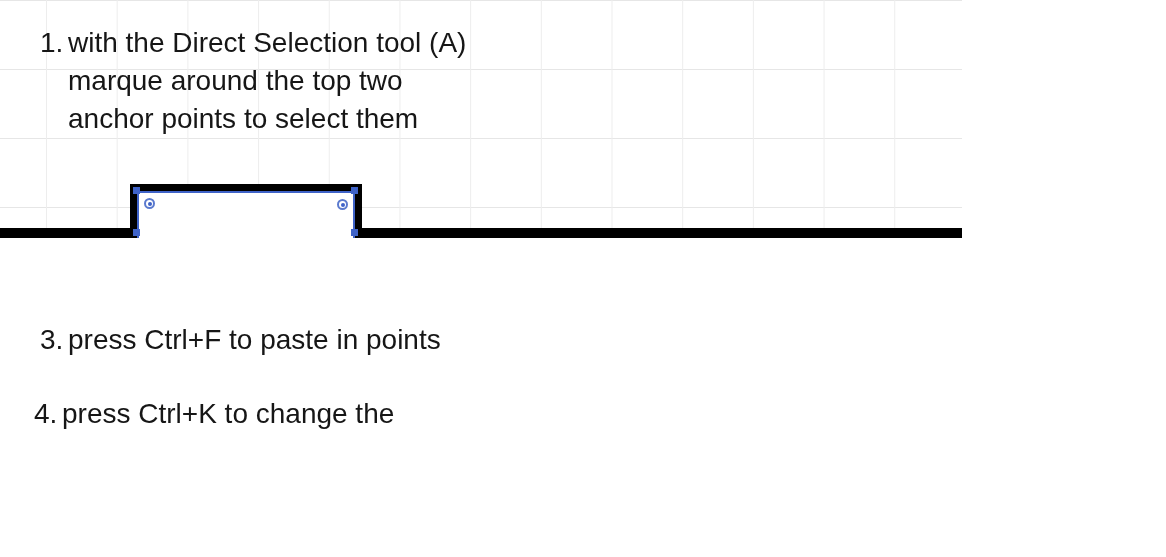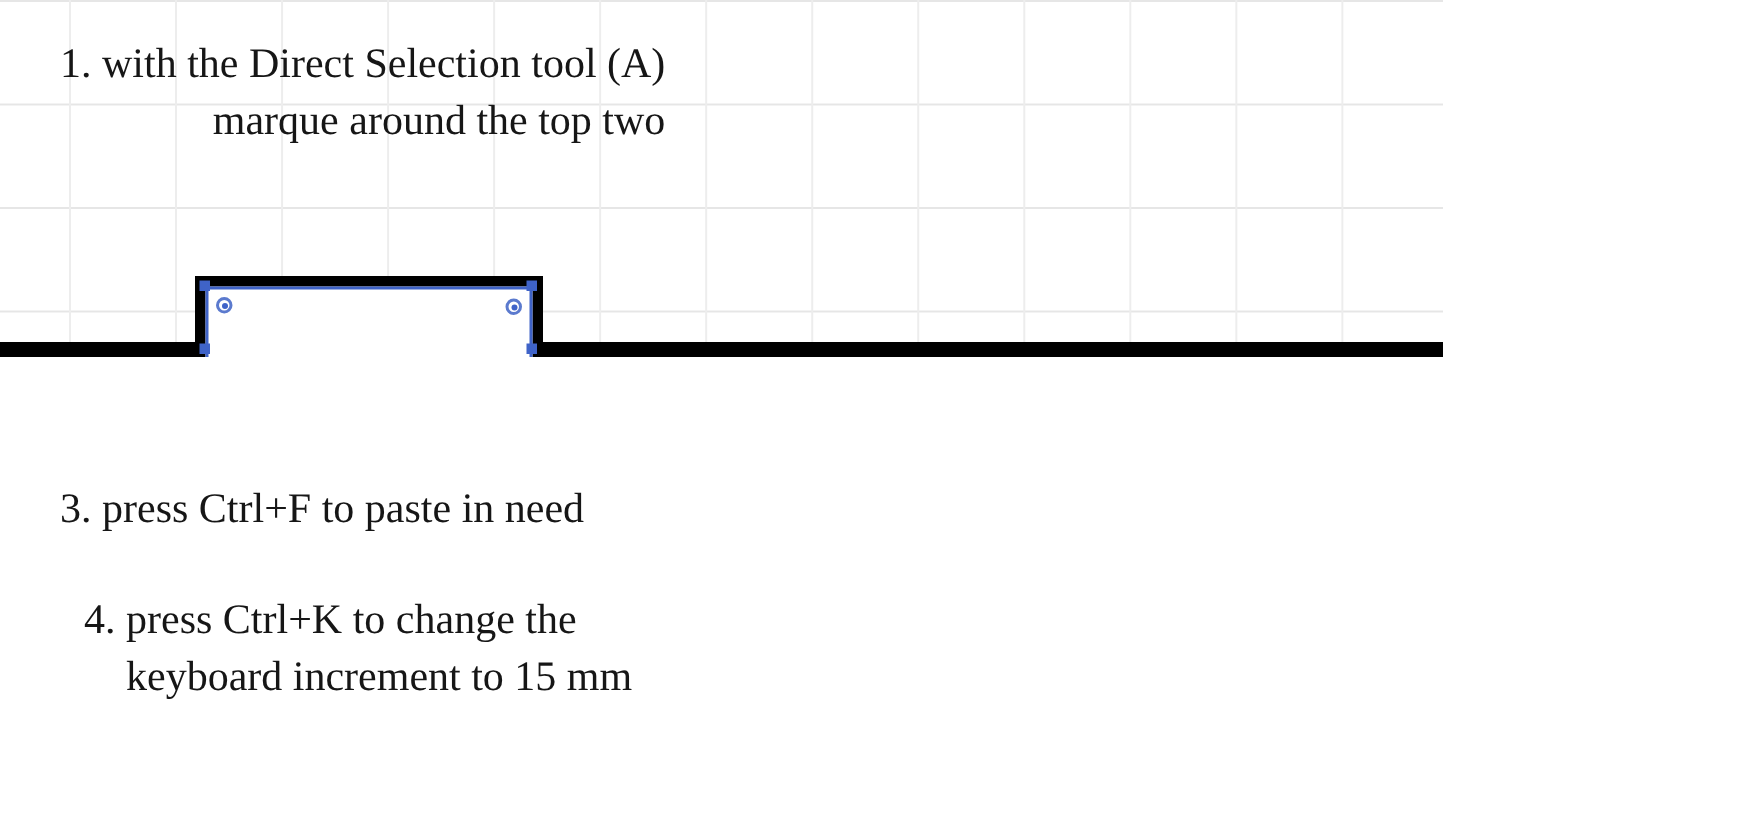--- a/index.html
+++ b/index.html
@@ -9,46 +9,46 @@
     --text: #161616;
     --background: #ffffff;
   }
   * { margin:0; padding:0; box-sizing:border-box; }
   html, body { background:#fff; }
   .stage {
     position:relative;
     width:962px; height:557px;
     background:var(--background,#fff);
     overflow:hidden;
-    font-family:Liberation Serif, serif;
+    font-family:Liberation Sans, sans-serif;
   }
   
   .grid {
     position:absolute; left:0; top:0;
     width:1166px; height:229px;
     background-image:
       linear-gradient(to right,  #ededed 1px, transparent 1px),
       linear-gradient(to bottom, #e6e6e6 1px, transparent 1px);
     background-size: 70.7px 70.7px, 69px 69px;
     background-position: 46px 0, 0 0;
   }
   
   .step {
     position:absolute;
     font-size:28px;
     line-height:38px;
     color:var(--text,#161616);
     white-space:nowrap;
   }
   .step .num { display:inline-block; width:28px; }
-  .step .cont { padding-left:28px;text-align:right; }
+  .step .cont { padding-left:28px; }
   .step-1 { left:40px; top:24px; }
   .step-2 { left:40px; top:283px; }
   .step-3 { left:40px; top:321px; }
-  .step-4 { left:56px; top:395px; }
+  .step-4 { left:34px; top:395px; }
 
   
   .baseline {
     position:absolute; left:0; top:228px;
     width:1166px; height:10px;
     background:var(--path-black,#000);
   }
   
   .bump {
     position:absolute; left:130px; top:184px;
@@ -88,20 +88,21 @@
 </head>
 <body>
 
 <div class="stage">
 
   <div class="grid"></div>
 
   <div class="step step-1">
     <div class="line"><span class="num">1.</span><span>with the Direct Selection tool (A)</span></div>
     <div class="line cont">marque around the top two</div>
+    <div class="line cont">anchor points to select them</div>
   </div>
 
   <div class="baseline"></div>
 
   <div class="bump">
     <div class="bump-selection"></div>
   </div>
 
   <div class="anchor anchor-tl"></div>
   <div class="anchor anchor-tr"></div>
@@ -110,21 +111,20 @@
 
   <div class="widget widget-left">
     <span class="dot"></span>
   </div>
   <div class="widget widget-right">
     <span class="dot"></span>
   </div>
 
 
   <div class="step step-3">
-    <div class="line"><span class="num">3.</span><span>press Ctrl+F to paste in need</span></div>
+    <div class="line"><span class="num">3.</span><span>press Ctrl+F to paste in points</span></div>
   </div>
 
   <div class="step step-4">
     <div class="line"><span class="num">4.</span><span>press Ctrl+K to change the</span></div>
-    <div class="line cont">keyboard increment to 15 mm</div>
   </div>
 
 </div>
 
 </body></html>

